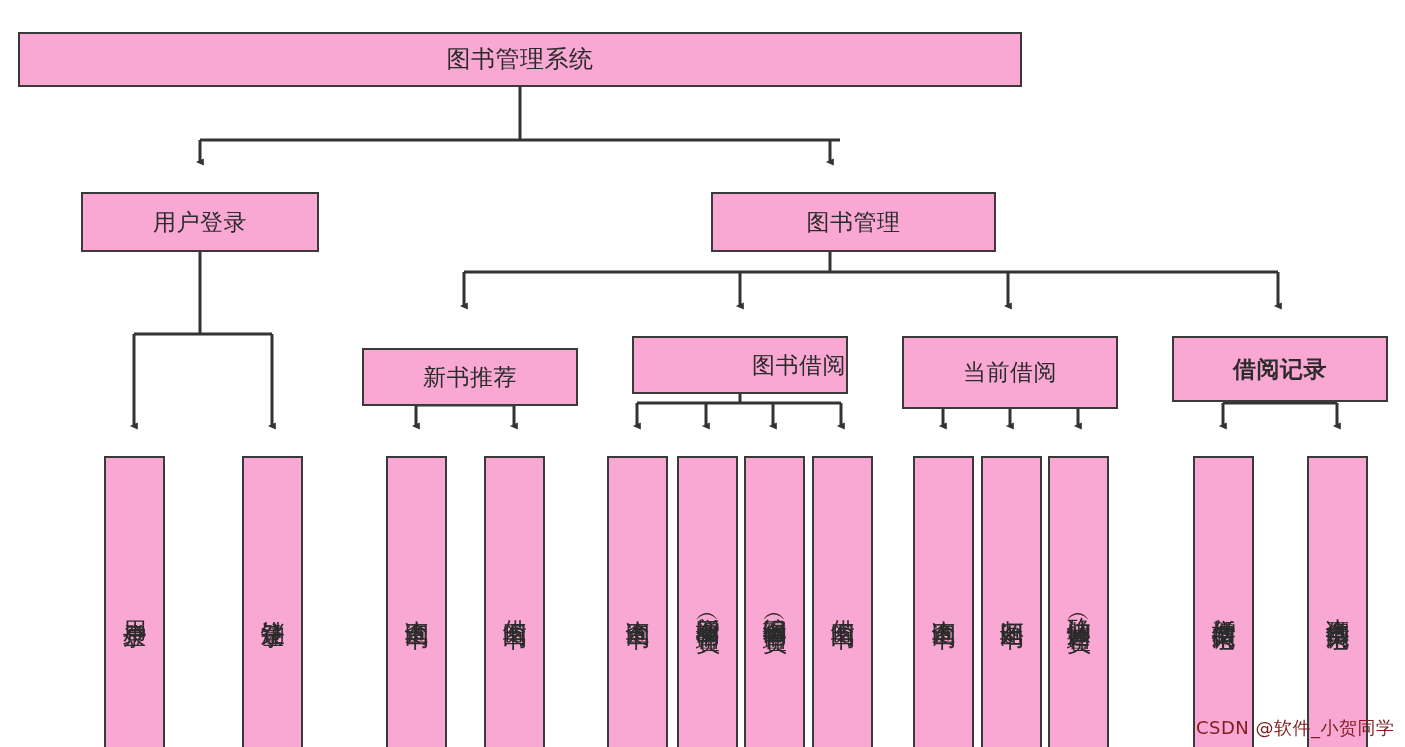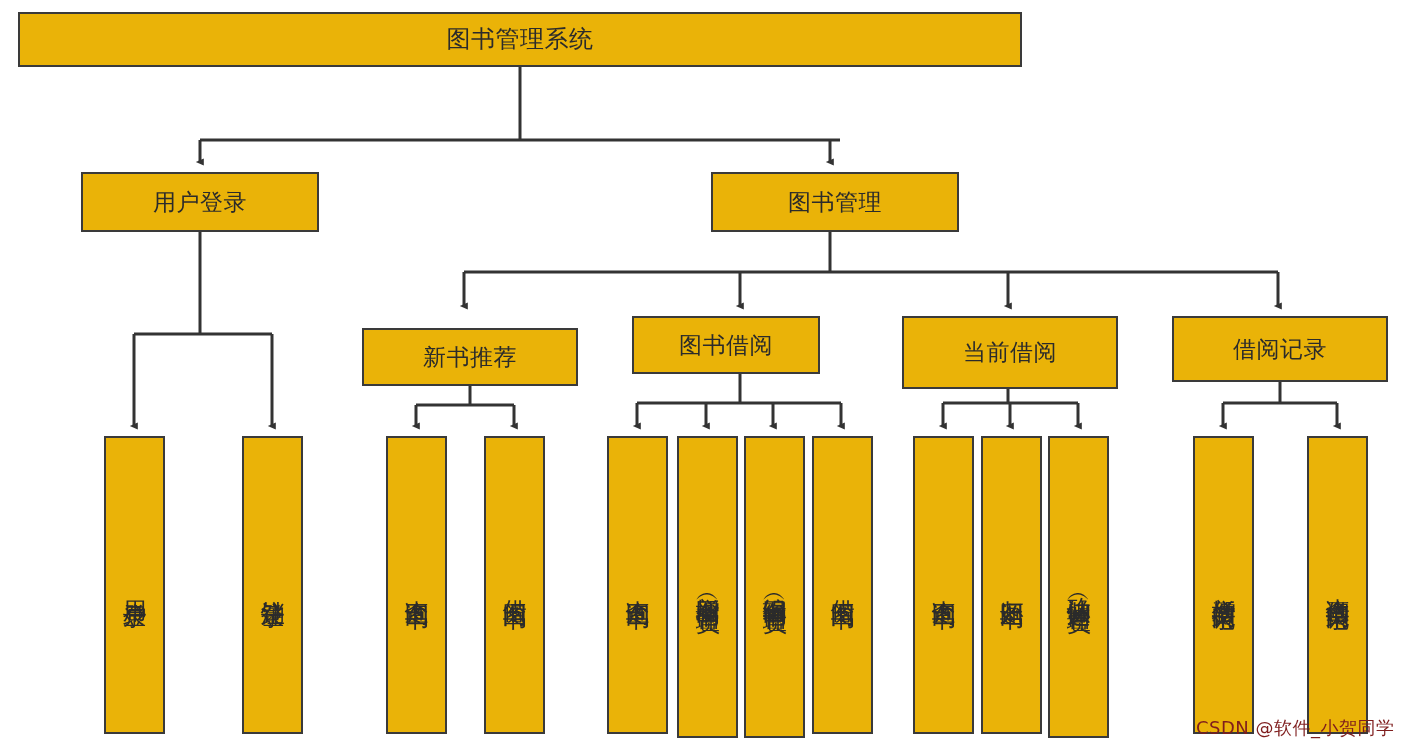--- a/index.html
+++ b/index.html
@@ -23,26 +23,27 @@
     position: absolute;
     left: 0;
     top: 0;
     width: 1405px;
     height: 747px;
     pointer-events: none;
   }
   .node {
     position: absolute;
     box-sizing: border-box;
-    background: #eab308;
+    background: #f9a8d4;
     border: 2.5px solid #3a3a3a;
     display: flex;
     align-items: center;
     justify-content: center;
     overflow: hidden;
+    margin-top: 20px;
   }
   .node .label {
     color: #2b2b2b;
     text-align: center;
     line-height: 1.16;
     letter-spacing: 0.5px;
     white-space: nowrap;
   }
   .node.horizontal .label {
     font-size: 23px;
@@ -126,34 +127,34 @@
     </g>
   </svg>
 
   <div class="node horizontal root" style="left:18px; top:12px; width:1004px; height:55px;">
     <span class="label">图书管理系统</span>
   </div>
 
   <div class="node horizontal" style="left:81px; top:172px; width:238px; height:60px;">
     <span class="label">用户登录</span>
   </div>
-  <div class="node horizontal" style="left:711px; top:172px; width:248px; height:60px;">
+  <div class="node horizontal" style="left:711px; top:172px; width:285px; height:60px;">
     <span class="label">图书管理</span>
   </div>
 
   <div class="node horizontal" style="left:362px; top:328px; width:216px; height:58px;">
     <span class="label">新书推荐</span>
   </div>
-  <div class="node horizontal" style="left:632px; top:316px; width:188px; height:58px;">
+  <div class="node horizontal" style="left:632px; top:316px; width:216px; height:58px;justify-content:flex-end;">
     <span class="label">图书借阅</span>
   </div>
   <div class="node horizontal" style="left:902px; top:316px; width:216px; height:73px;">
     <span class="label">当前借阅</span>
   </div>
-  <div class="node horizontal" style="left:1172px; top:316px; width:216px; height:66px;">
+  <div class="node horizontal" style="left:1172px; top:316px; width:216px; height:66px;font-weight:bold;">
     <span class="label">借阅记录</span>
   </div>
 
   <div class="node vertical" style="left:104px; top:436px; width:61px; height:298px;">
     <span class="label">用户登录</span>
   </div>
   <div class="node vertical" style="left:242px; top:436px; width:61px; height:298px;">
     <span class="label">注销登录</span>
   </div>
   <div class="node vertical" style="left:386px; top:436px; width:61px; height:298px;">

